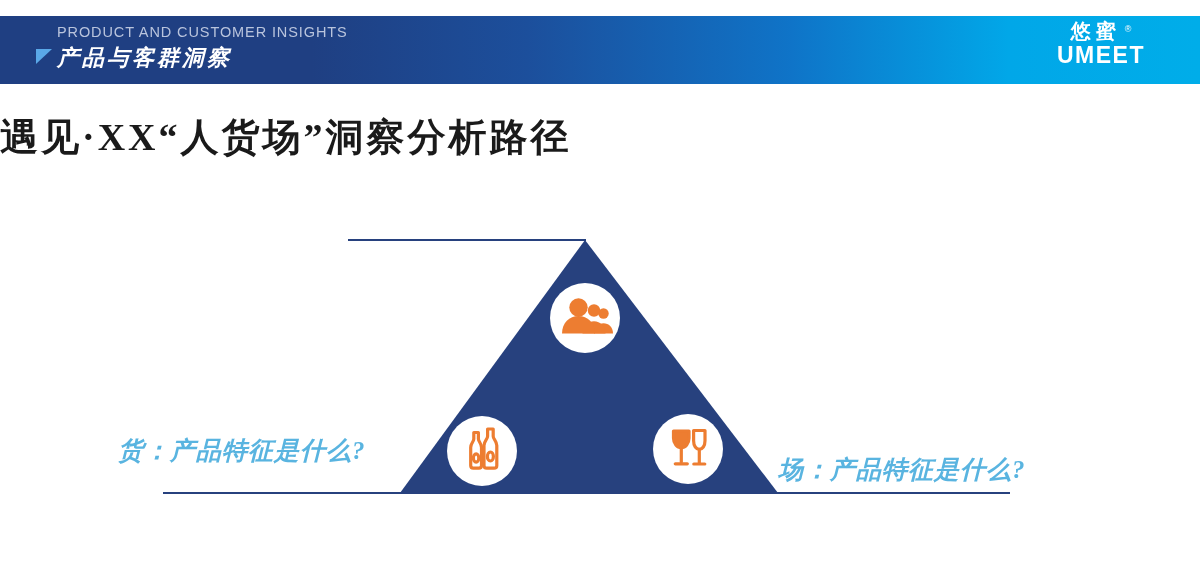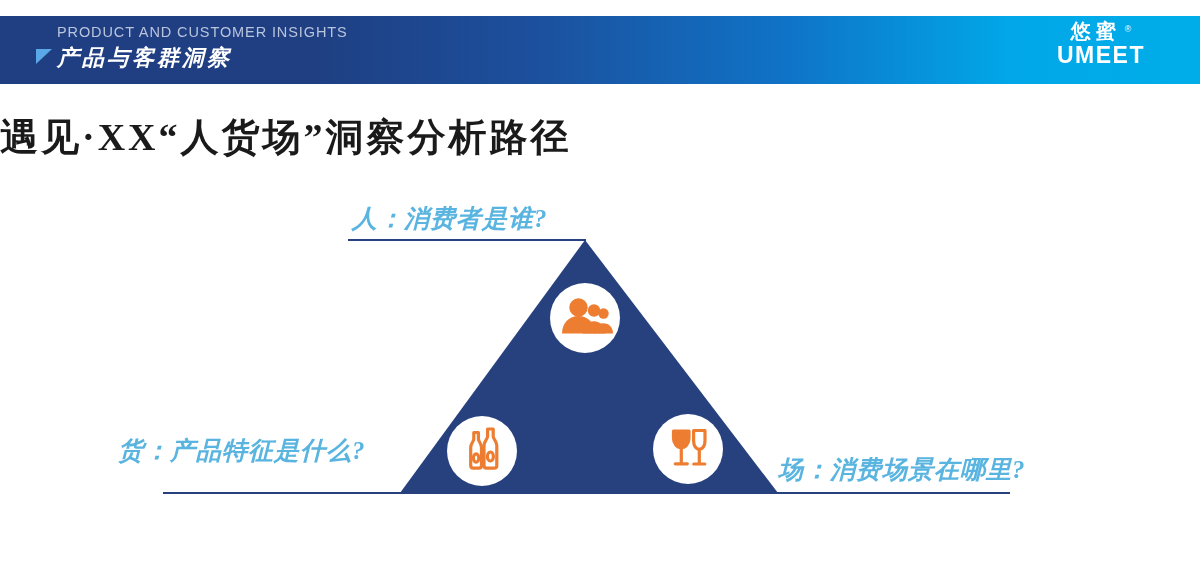--- a/index.html
+++ b/index.html
@@ -209,22 +209,21 @@
         <path d="M681.3 431.6v14.4"></path>
         <path d="M675.3 447.8h12"></path>
 
         <path d="M693.6 414.5h11.4v10.2c0 5.4-2.6 8.6-5.7 8.6s-5.7-3.2-5.7-8.6z"></path>
         <path d="M699.3 433.3v13"></path>
         <path d="M693.8 448h11"></path>
       </g>
     </g>
   </svg>
 
-  <div class="node-label" id="label-person">人：消费者是谁?</div>
 
   <div class="node-label" id="label-goods">货：产品特征是什么?</div>
 
-  <div class="node-label" id="label-scene">场：消费场景在哪里?</div>
+  <div class="node-label" id="label-scene">场：产品特征是什么?</div>
 
   <div class="rule" id="rule-top"></div>
   <div class="rule" id="rule-bottom"></div>
 
 </div>
 
 </body></html>

